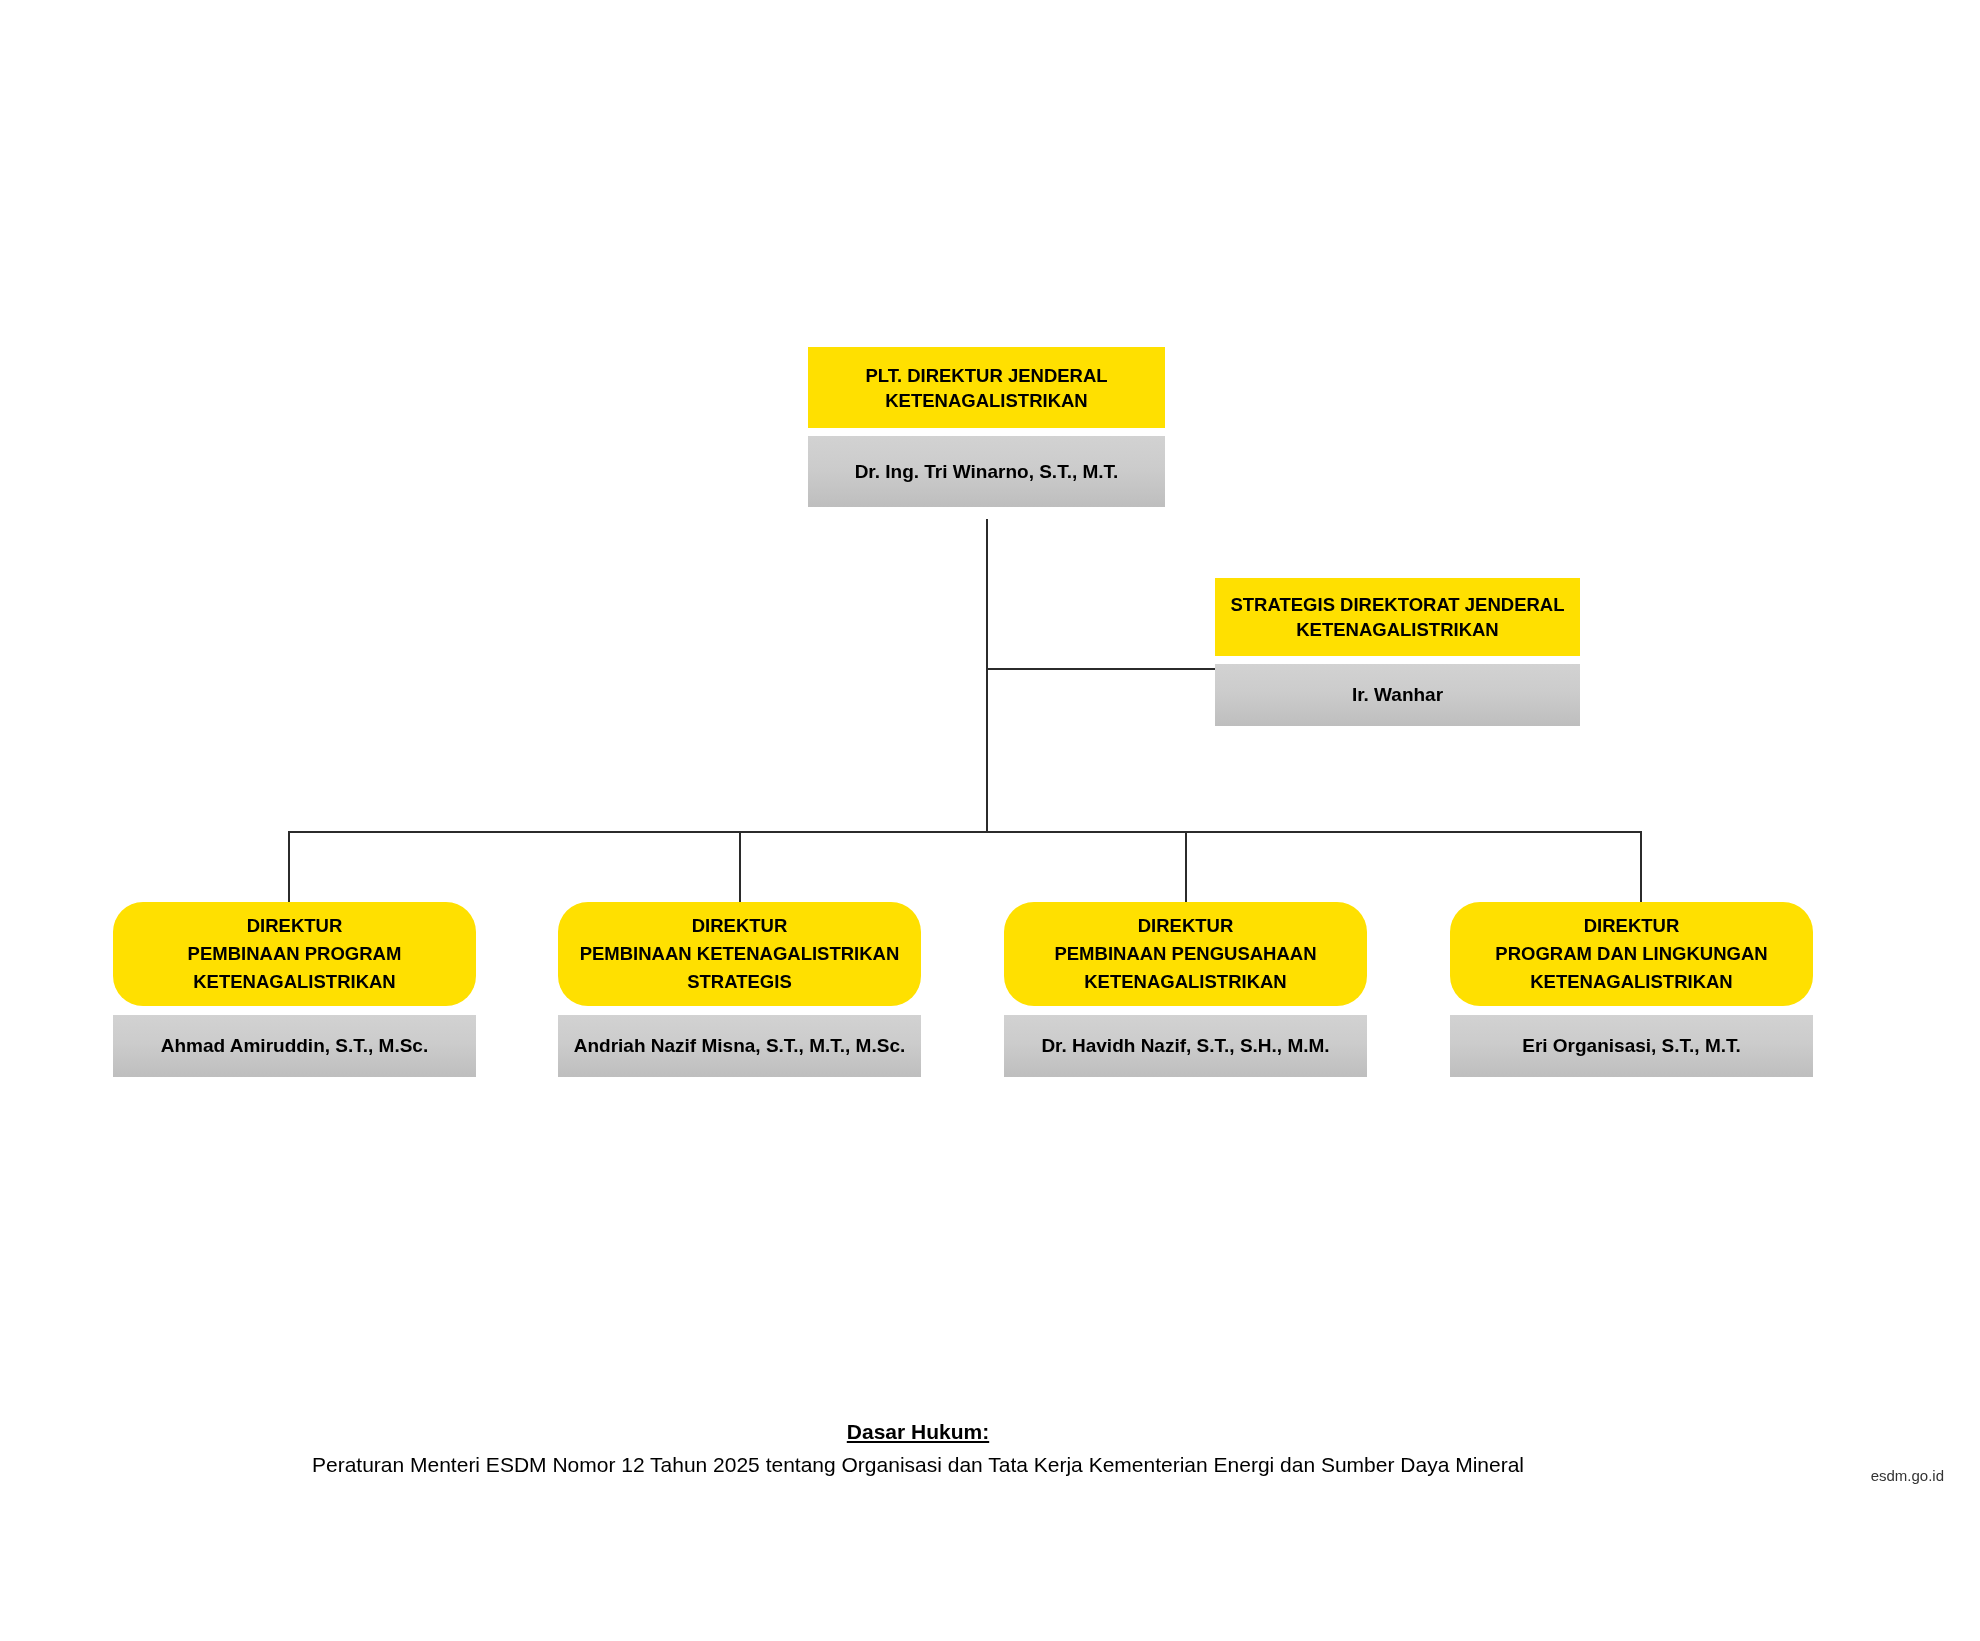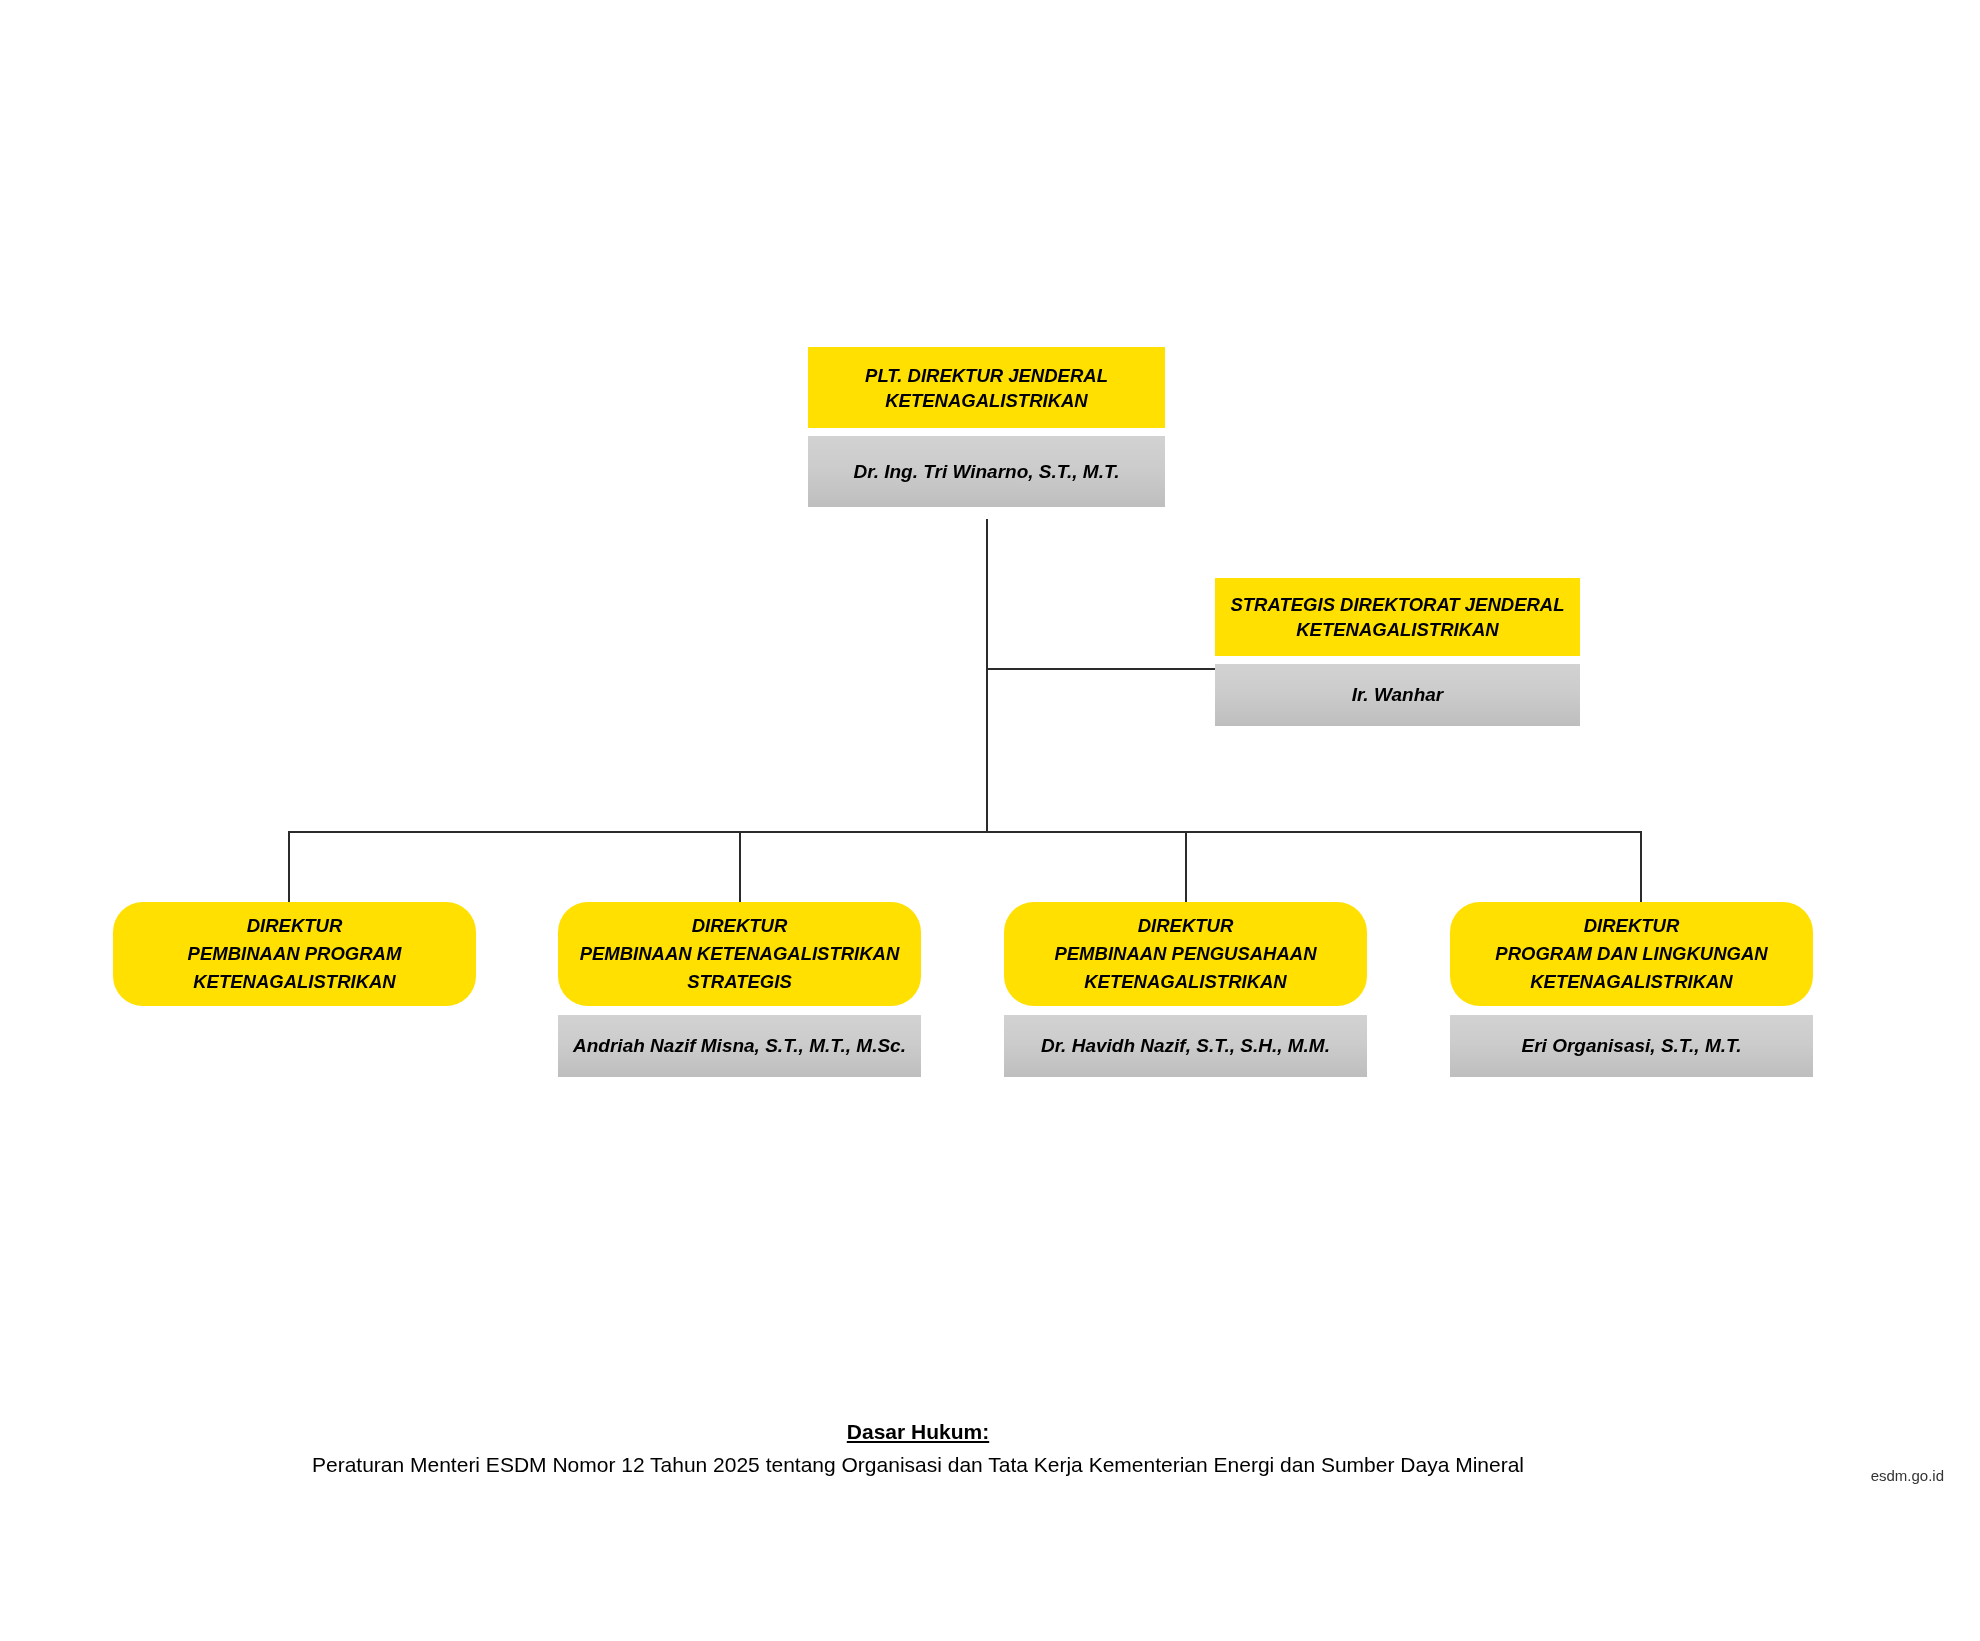--- a/index.html
+++ b/index.html
@@ -40,21 +40,20 @@
     font-weight: normal;
     letter-spacing: 0.2px;
     line-height: 45px;
     white-space: nowrap;
   }
   .title-shift { position: relative; left: -8px; }
 
   
   .node {
     position: absolute;
-    font-style: italic;
   }
   .node-head {
     background: #FFE000;
     color: #000000;
     font-weight: bold;
     display: flex;
     align-items: center;
     justify-content: center;
     text-align: center;
     box-sizing: border-box;
@@ -178,20 +177,21 @@
   </div>
 
   <div class="node node-dir" id="node-dir-0">
     <div class="node-head">
       <div>
         <span class="ln">DIREKTUR</span>
         <span class="ln">PEMBINAAN PROGRAM</span>
         <span class="ln">KETENAGALISTRIKAN</span>
       </div>
     </div>
+    <div class="node-name">Ahmad Amiruddin, S.T., M.Sc.</div>
   </div>
 
   <div class="node node-dir" id="node-dir-1">
     <div class="node-head">
       <div>
         <span class="ln">DIREKTUR</span>
         <span class="ln">PEMBINAAN KETENAGALISTRIKAN</span>
         <span class="ln">STRATEGIS</span>
       </div>
     </div>

